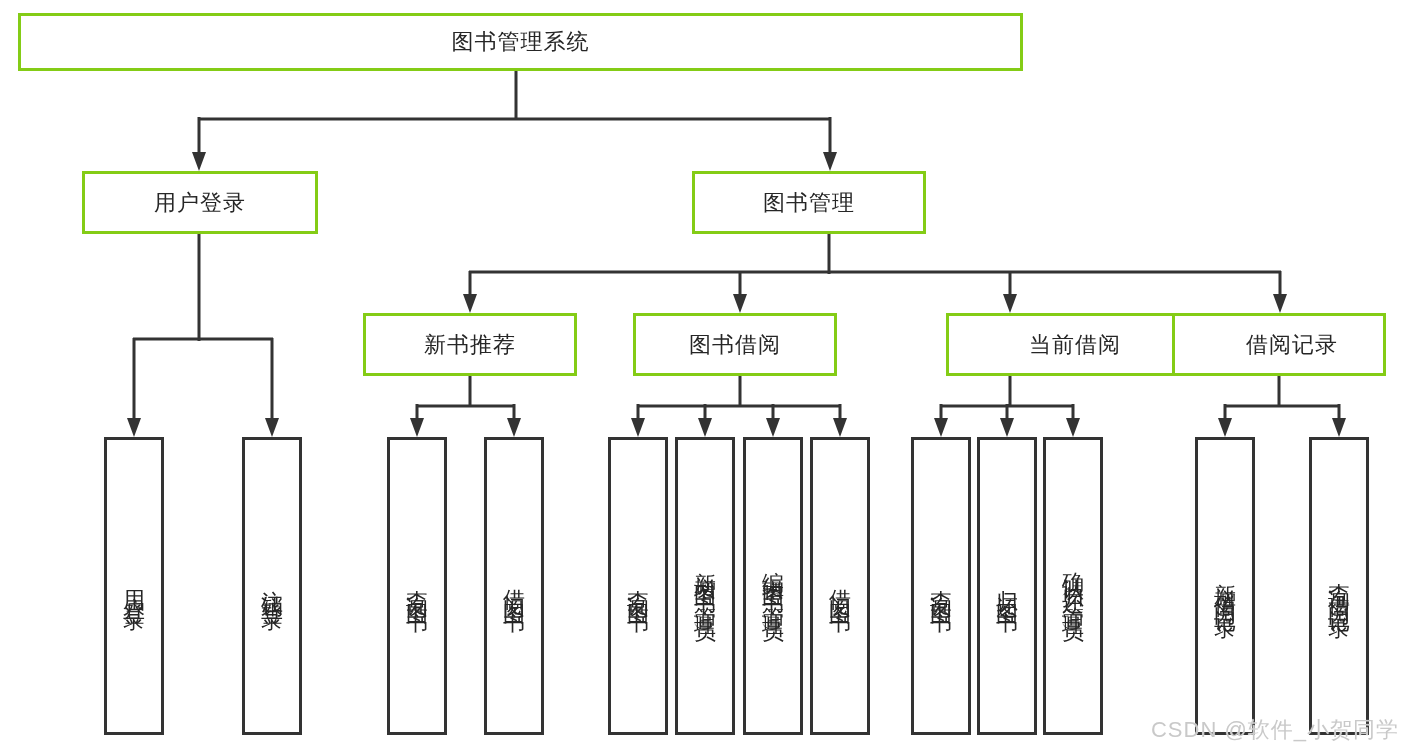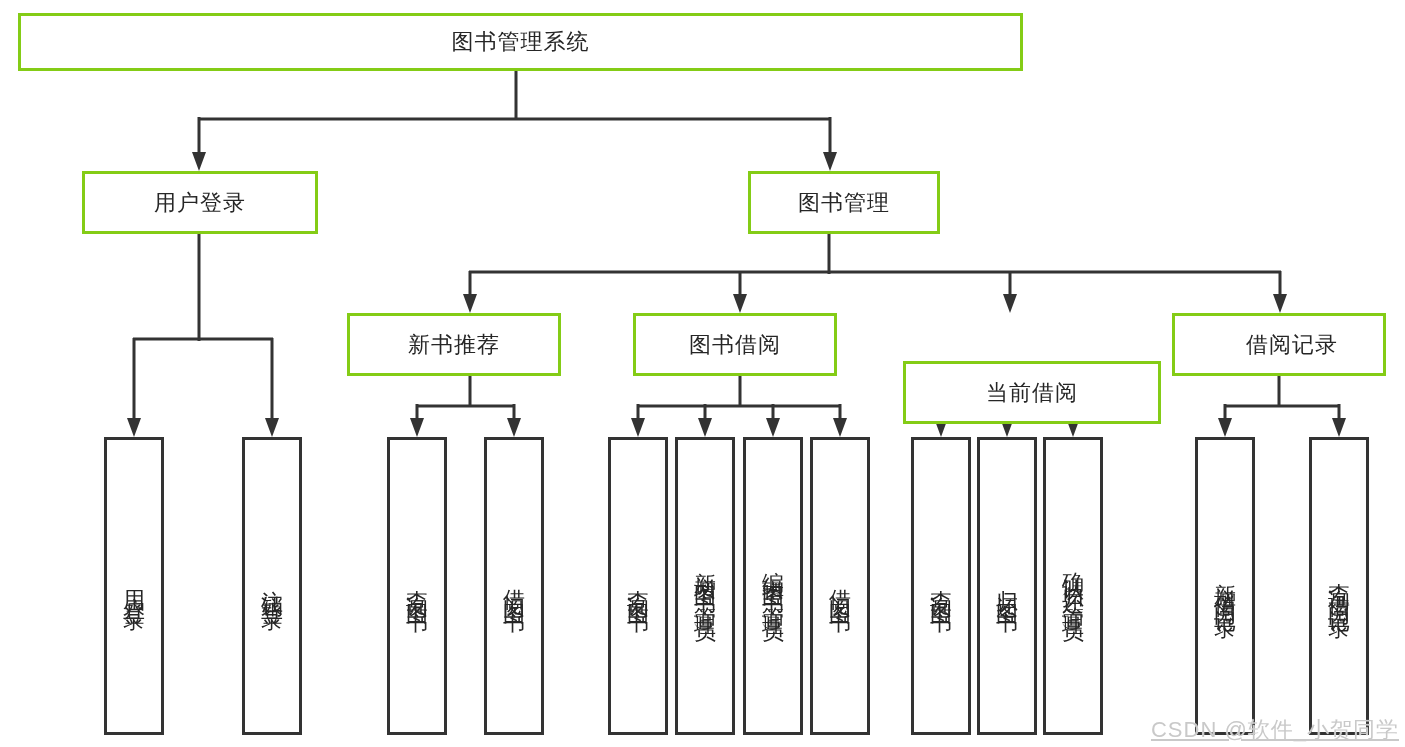--- a/index.html
+++ b/index.html
@@ -51,21 +51,20 @@
   .watermark {
     position: absolute;
     z-index: 3;
     right: 6px;
     bottom: 2px;
     font-size: 22px;
     color: #c9c9c9;
     letter-spacing: 1px;
     text-shadow: 0 0 1px #ffffff;
     white-space: nowrap;
-    text-decoration: underline;
   }
 </style>
 </head>
 <body>
 
 <div id="canvas">
 
   <svg id="wires" width="1405" height="747" viewBox="0 0 1405 747">
     <path fill="none" stroke="#333333" stroke-width="3" d="
       M516 70 V119 M198 119 H831 M199 117 V153 M830 117 V153
@@ -84,25 +83,25 @@
       M631 418 L645 418 L638 437 Z  M698 418 L712 418 L705 437 Z
       M766 418 L780 418 L773 437 Z  M833 418 L847 418 L840 437 Z
       M934 418 L948 418 L941 437 Z  M1000 418 L1014 418 L1007 437 Z
       M1066 418 L1080 418 L1073 437 Z
       M1218 418 L1232 418 L1225 437 Z  M1332 418 L1346 418 L1339 437 Z"></path>
   </svg>
 
   <div class="hbox" style="left:18px; top:13px; width:1005px; height:58px;">图书管理系统</div>
 
   <div class="hbox" style="left:82px; top:171px; width:236px; height:63px;">用户登录</div>
-  <div class="hbox" style="left:748px; top:171px; width:192px; height:63px;">图书管理</div>
+  <div class="hbox" style="left:692px; top:171px; width:234px; height:63px;">图书管理</div>
 
-  <div class="hbox" style="left:347px; top:313px; width:214px; height:63px;">新书推荐</div>
+  <div class="hbox" style="left:363px; top:313px; width:214px; height:63px;">新书推荐</div>
   <div class="hbox" style="left:633px; top:313px; width:204px; height:63px;">图书借阅</div>
-  <div class="hbox" style="left:903px; top:313px; width:258px; height:63px;margin-top:48px;">当前借阅</div>
+  <div class="hbox" style="left:946px; top:313px; width:258px; height:63px;">当前借阅</div>
   <div class="hbox" style="left:1172px; top:313px; width:214px; height:63px;padding-left:26px;">借阅记录</div>
 
   <div class="vbox" style="left:104px;">
     <span>用户登录</span>
   </div>
   <div class="vbox" style="left:242px;">
     <span>注销登录</span>
   </div>
 
   <div class="vbox" style="left:387px;">

